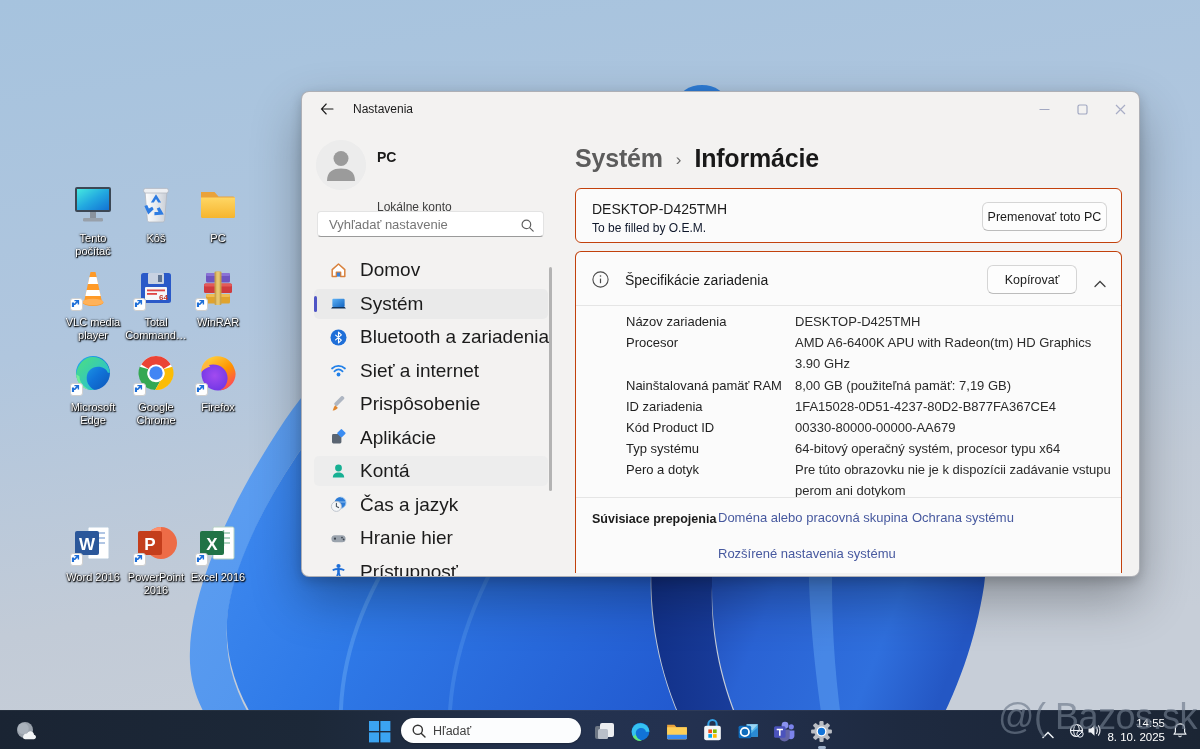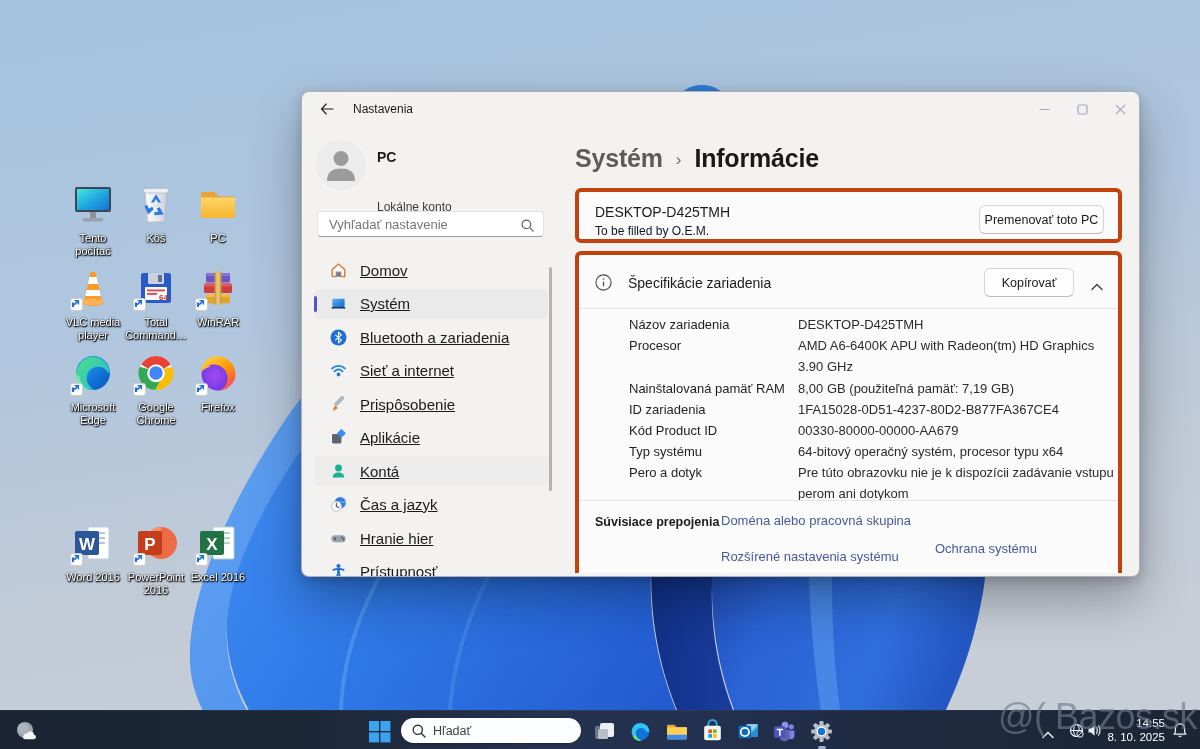--- a/index.html
+++ b/index.html
@@ -39,32 +39,32 @@
   #searchbox .ph { position:absolute; left:11px; top:5px; font-size:13px; color:#767676; }
   #searchbox .mag { position:absolute; right:9px; top:6px; }
   #nav { position:absolute; left:12px; top:127px; width:234px; }
   .nav-item { position:relative; height:30px; margin-bottom:3.5px; border-radius:5px; display:flex;
     align-items:center; padding-left:16px; }
   .nav-item.selected { background:#eaeaea; }
   .nav-item.hovered { background:#ededed; }
   .nav-item.selected::before { content:""; position:absolute; left:0; top:7px; width:3px; height:16px;
     border-radius:2px; background:#4f55c5; }
   .nav-item .nicon { width:17px; height:17px; display:flex; align-items:center; justify-content:center; }
-  .nav-item .nlabel { margin-left:13px; font-size:15px; color:#1b1b1b; white-space:nowrap;text-decoration:underline; }
+  .nav-item .nlabel { margin-left:13px; font-size:19px; color:#1b1b1b; white-space:nowrap; }
   #side-scrollbar { position:absolute; left:247px; top:139px; width:2.5px; height:224px; background:#9d9d9d;
     border-radius:2px; opacity:.75; }
 
   
   #content { position:absolute; left:259px; top:36px; width:580px; height:450px; }
   #breadcrumb { position:absolute; left:14px; top:16px; font-size:25px; display:flex; align-items:baseline; }
   #bc-section { color:#5c5c5c; font-weight:600; letter-spacing:-.2px; }
   #bc-sep { color:#6a6a6a; font-size:17px; margin:0 13px; transform:translateY(-2px); }
   #bc-page { color:#191919; font-weight:700; letter-spacing:-.2px; }
 
-  .card { position:absolute; left:14px; width:547px; background:#fbfbfb; border:4px solid #c2410c; border-radius:6px; }
+  .card { position:absolute; left:14px; width:547px; background:#fbfbfb; border:1px solid #c2410c; border-radius:6px; }
   #card-device { top:60px; height:55px; }
   #dev-name { position:absolute; left:16px; top:12px; font-size:14px; font-weight:500; color:#1b1b1b; }
   #dev-oem { position:absolute; left:16px; top:32px; font-size:12px; color:#0f172a; }
   .w-btn { position:absolute; background:#fdfdfd; border:1px solid #d5d5d5; border-bottom-color:#bcbcbc;
     border-radius:6px; font-size:12.5px; color:#1b1b1b; display:flex; align-items:center; justify-content:center; }
   #rename-btn { right:14px; top:13px; width:125px; height:29px; }
   #card-specs { top:123px; height:322px; border-bottom:none; border-bottom-left-radius:0; border-bottom-right-radius:0; }
   .spec-header { position:absolute; left:0; top:0; width:100%; height:54px; border-bottom:1px solid #e5e5e5; }
   .info-ic { position:absolute; left:16px; top:19px; }
   #spec-title { position:absolute; left:49px; top:20px; font-size:14px; color:#1b1b1b; }
@@ -612,21 +612,21 @@
           <span class="sv">64-bitový operačný systém, procesor typu x64</span>
         </div>
         <div class="spec-row" style="top:207px;">
           <span class="sl">Pero a dotyk</span>
           <span class="sv">Pre túto obrazovku nie je k dispozícii zadávanie vstupu perom ani dotykom</span>
         </div>
 
         <div id="related-divider"></div>
         <div id="related-title">Súvisiace prepojenia</div>
         <a class="rel-link" style="left:142px; top:258px;">Doména alebo pracovná skupina</a>
-        <a class="rel-link" style="left:356px; top:258px;margin-top:28px;">Ochrana systému</a>
+        <a class="rel-link" style="left:336px; top:258px;">Ochrana systému</a>
         <a class="rel-link" style="left:142px; top:294px;">Rozšírené nastavenia systému</a>
       </div>
     </div>
   </div>
 
   <div id="taskbar">
     <div class="tb-ic" style="left:12px;">
       <svg width="24" height="24" viewBox="0 0 24 24">
         <circle cx="11" cy="11" r="8" fill="#9aa2ac"></circle>
         <circle cx="9.2" cy="9.5" r="5.5" fill="#aab2bc"></circle>

